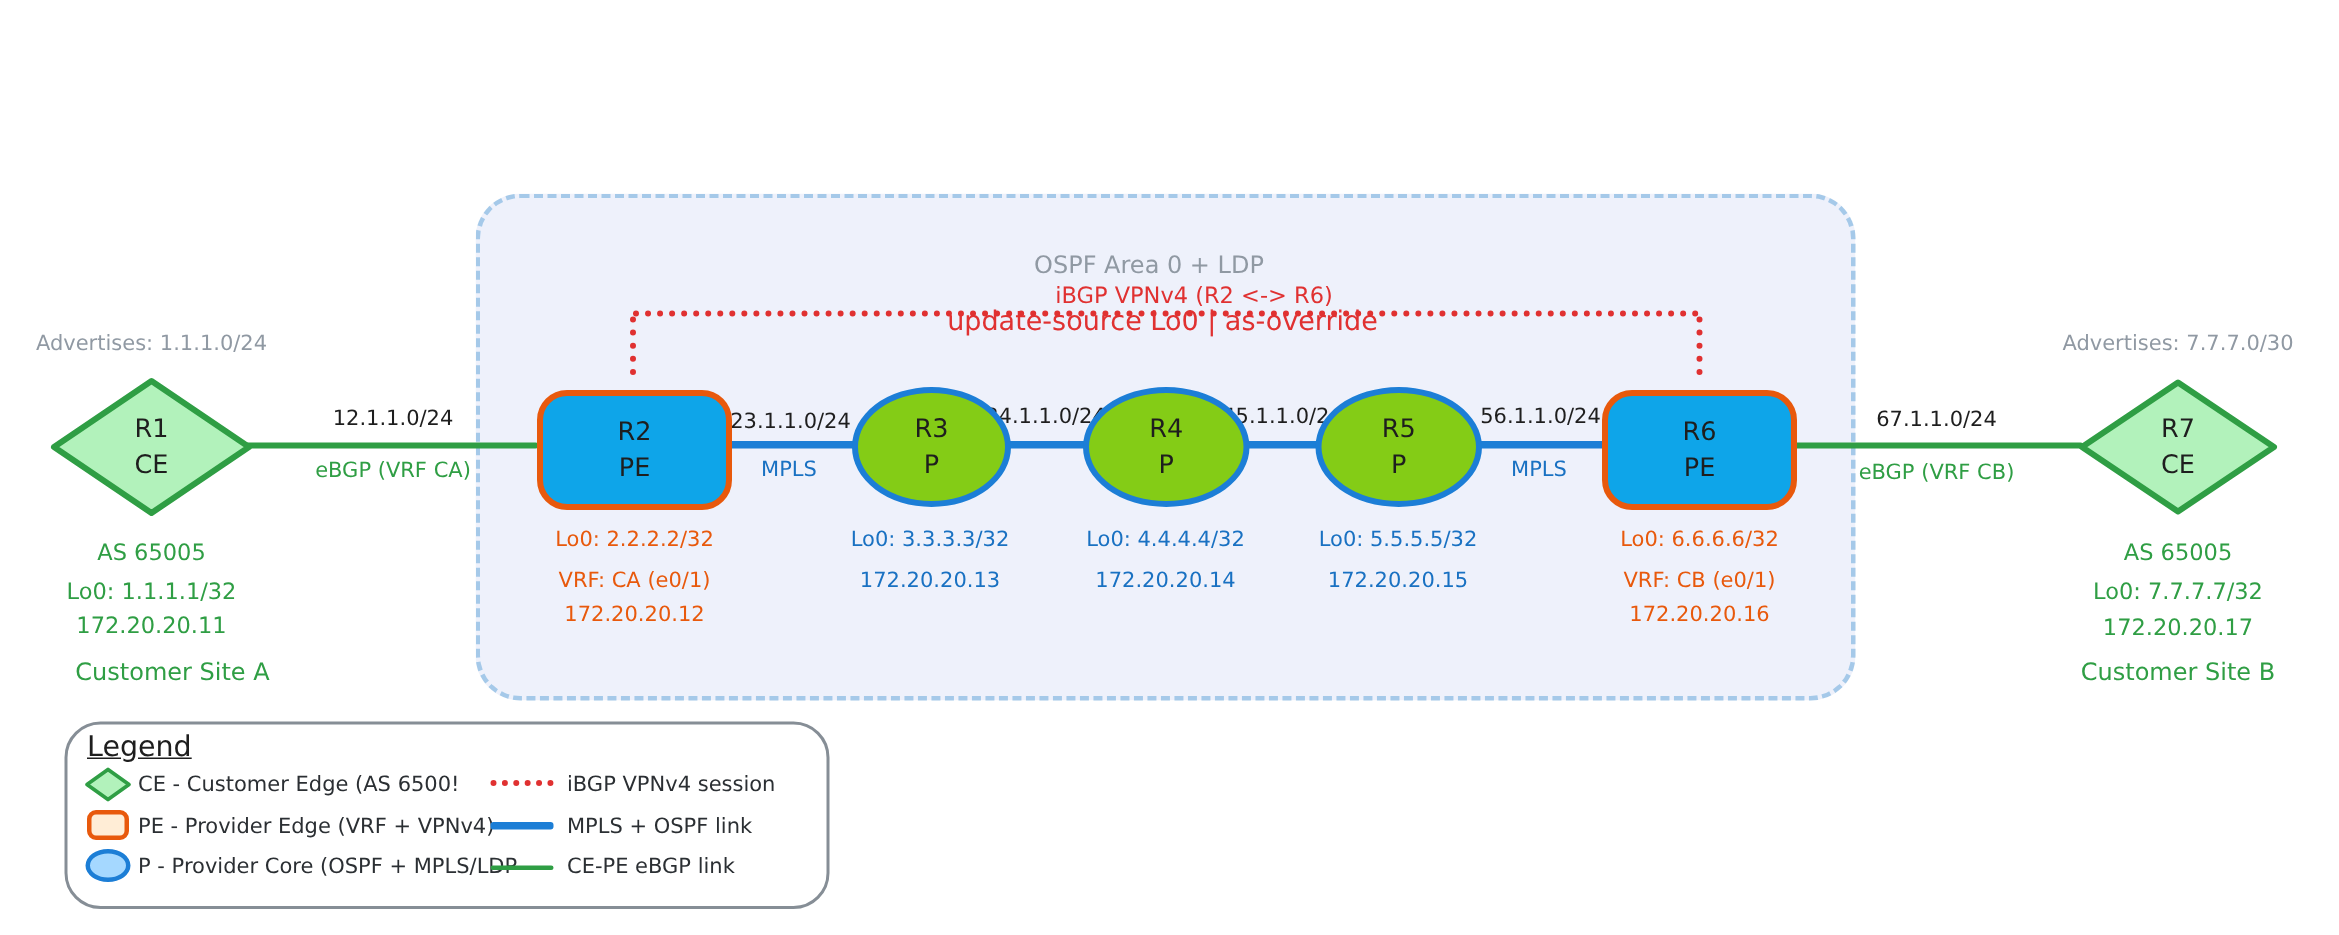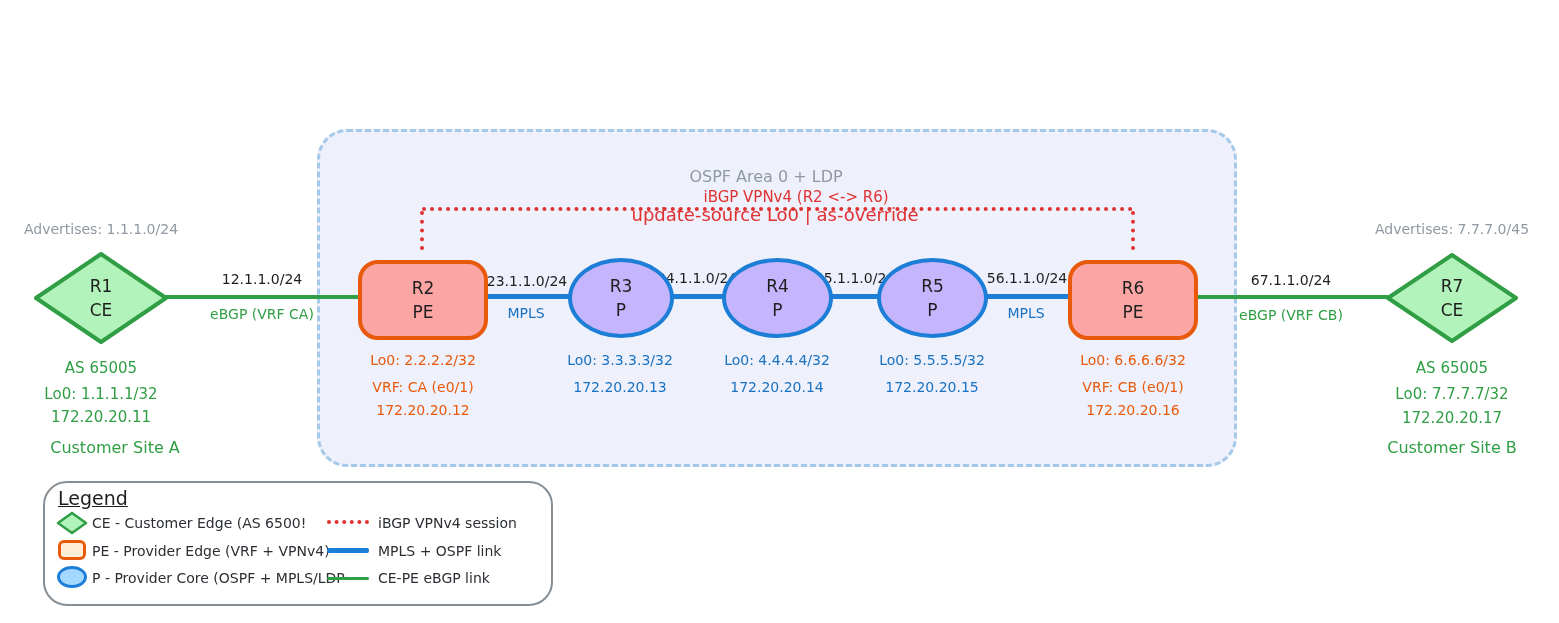--- a/index.html
+++ b/index.html
@@ -27,25 +27,25 @@
   .dotline-h{left:422px;top:207px;width:711px;height:0;border-top:4px dotted #e03131;}
   .dotline-vl{left:420px;top:211px;width:0;height:39px;border-left:4px dotted #e03131;}
   .dotline-vr{left:1131px;top:211px;width:0;height:39px;border-left:4px dotted #e03131;}
 
   .link{position:absolute;border-radius:3px;}
   .link.green-l{height:3.5px;background:#2f9e44;top:295px;}
   .link.blue-l{height:5px;background:#1c7ed6;top:294px;}
 
   .pe-box{
     position:absolute;width:130px;height:80px;box-sizing:border-box;
-    background:#fca5a5;border:4px solid #e8590c;border-radius:20px;
+    background:#0ea5e9;border:4px solid #e8590c;border-radius:20px;
   }
   .p-ellipse{
     position:absolute;height:80px;box-sizing:border-box;
-    background:#c4b5fd;border:4px solid #1c7ed6;border-radius:50%;
+    background:#84cc16;border:4px solid #1c7ed6;border-radius:50%;
   }
   .node-label{
     position:absolute;inset:0;display:flex;flex-direction:column;
     align-items:center;justify-content:center;gap:1px;
     font-size:17px;color:#1e1e1e;line-height:1.35;
   }
   .diamond-wrap{position:absolute;}
   .diamond-wrap svg{display:block;}
 
   .legend-box{
@@ -144,21 +144,21 @@
     <svg width="134" height="92" viewBox="0 0 134 92">
       <polygon points="67,3 131,46 67,89 3,46" fill="#b2f2bb" stroke="#2f9e44" stroke-width="4" stroke-linejoin="round"></polygon>
     </svg>
     <div class="node-label">
       <span>R7</span>
       <span>CE</span>
     </div>
   </div>
 
   <div class="ct gray fs14" style="left:101px;top:222px;">Advertises: 1.1.1.0/24</div>
-  <div class="ct gray fs14" style="left:1452px;top:222px;">Advertises: 7.7.7.0/45</div>
+  <div class="ct gray fs14" style="left:1452px;top:222px;">Advertises: 7.7.7.0/30</div>
 
   <div class="ct green fs15" style="left:101px;top:360px;">AS 65005</div>
   <div class="ct green fs15" style="left:101px;top:386px;">Lo0: 1.1.1.1/32</div>
   <div class="ct green fs15" style="left:101px;top:409px;">172.20.20.11</div>
   <div class="ct green fs16" style="left:87px;top:439px;margin-left:28px;">Customer Site A</div>
 
   <div class="ct orange fs14" style="left:423px;top:353px;">Lo0: 2.2.2.2/32</div>
   <div class="ct orange fs14" style="left:423px;top:380px;">VRF: CA (e0/1)</div>
   <div class="ct orange fs14" style="left:423px;top:403px;">172.20.20.12</div>
 

